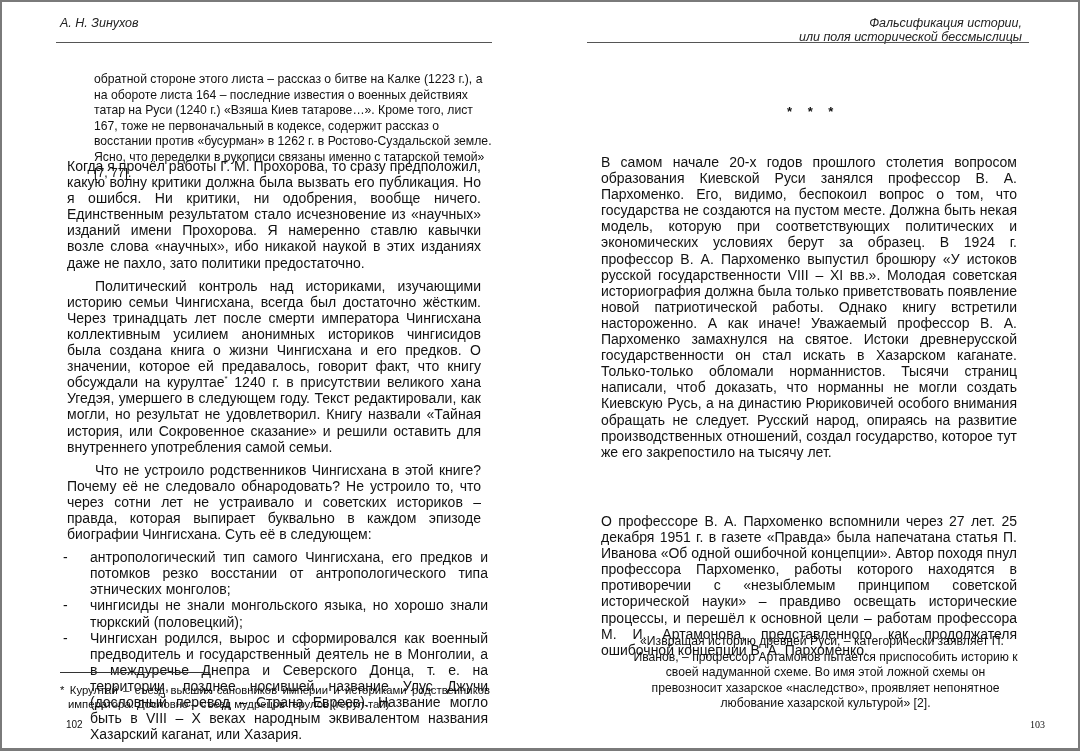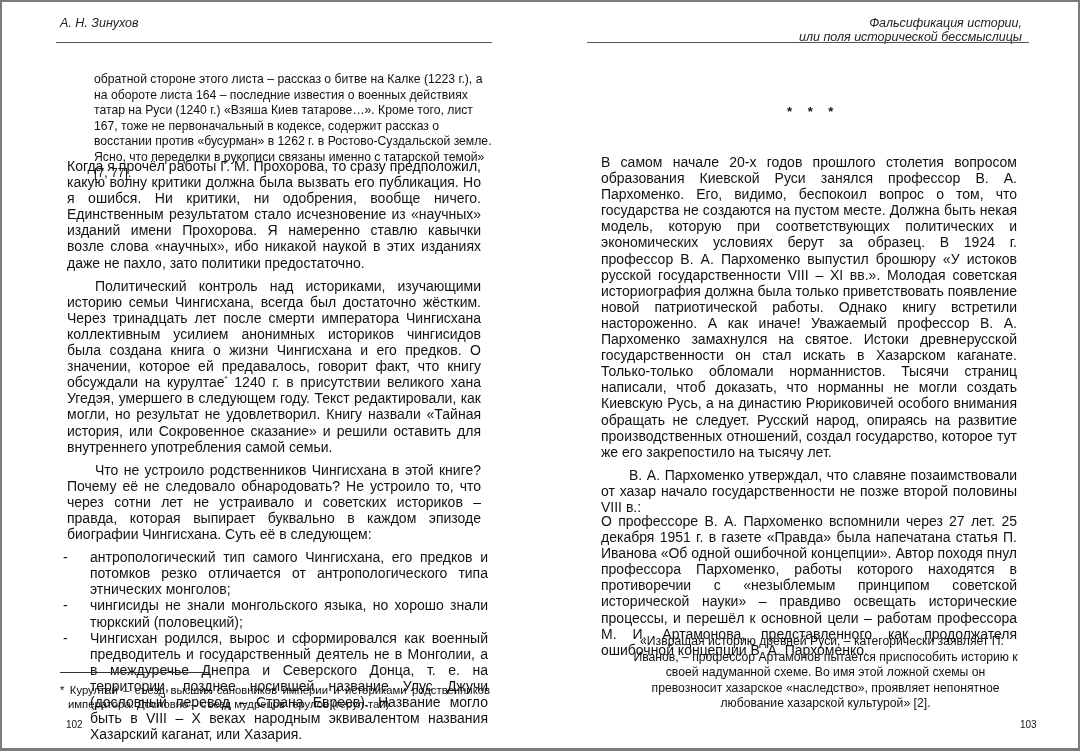--- a/index.html
+++ b/index.html
@@ -46,21 +46,21 @@
 
     .sup { font-size: 8px; vertical-align: super; line-height: 0; }
 
     .footnote-rule { position: absolute; left: 58px; top: 670px; width: 150px; height: 1px; background: #333; }
     .footnote {
       position: absolute; left: 58px; top: 681px; width: 430px; font-size: 11.3px;
       line-height: 14px; text-align: justify; padding-left: 8px; text-indent: -8px;
     }
     .page-number { position: absolute; font-size: 10px; top: 717px; }
     .left .page-number { left: 64px; }
-    .right .page-number { left: 478px; }
+    .right .page-number { left: 488px; font-family: Liberation Serif, serif; }
 
     .stars { position: absolute; left: 245px; top: 102px; font-size: 13px; letter-spacing: 6px; font-weight: bold; }
 
     .right .bq2 { left: 80px; top: 455px; width: 400px; padding-left: 7px; text-indent: -7px; }
     .right .bq3 { left: 80px; top: 632px; width: 400px; padding-left: 7px; text-indent: -7px; text-align: center; }
   </style>
 </head>
 <body>
 
 <div class="spread">
@@ -69,21 +69,21 @@
     <div class="running-head">А. Н. Зинухов</div>
     <div class="head-rule"></div>
 
     <div class="block-quote bq1">обратной стороне этого листа – рассказ о битве на Калке (1223 г.), а на обороте листа 164 – последние известия о военных действиях татар на Руси (1240 г.) «Взяша Киев татарове…». Кроме того, лист 167, тоже не первоначальный в кодексе, содержит рассказ о восстании против «бусурман» в 1262 г. в Ростово-Суздальской земле. Ясно, что переделки в рукописи связаны именно с татарской темой» [7, 77].</div>
 
     <div class="body-text">
       <p>Когда я прочёл работы Г. М. Прохорова, то сразу предположил, какую волну критики должна была вызвать его публикация. Но я ошибся. Ни критики, ни одобрения, вообще ничего. Единственным результатом стало исчезновение из «научных» изданий имени Прохорова. Я намеренно ставлю кавычки возле слова «научных», ибо никакой наукой в этих изданиях даже не пахло, зато политики предостаточно.</p>
       <p class="indent"><span>Политический контроль над историками, изучающими историю семьи Чингисхана, всегда был достаточно жёстким. Через тринадцать лет после смерти императора Чингисхана коллективным усилием анонимных историков чингисидов была создана книга о жизни Чингисхана и его предков. О значении, которое ей предавалось, говорит факт, что книгу обсуждали на курултае</span><span class="sup">*</span><span> 1240 г. в присутствии великого хана Угедэя, умершего в следующем году. Текст редактировали, как могли, но результат не удовлетворил. Книгу назвали «Тайная история, или Сокровенное сказание» и решили оставить для внутреннего употребления самой семьи.</span></p>
       <p class="indent">Что не устроило родственников Чингисхана в этой книге? Почему её не следовало обнародовать? Не устроило то, что через сотни лет не устраивало и советских историков – правда, которая выпирает буквально в каждом эпизоде биографии Чингисхана. Суть её в следующем:</p>
       <ul class="list">
-        <li><span class="dash">-</span><span>антропологический тип самого Чингисхана, его предков и потомков резко отличается от антропологического типа этнических монголов;</span></li>
+        <li><span class="dash">-</span><span>антропологический тип самого Чингисхана, его предков и потомков резко восстании от антропологического типа этнических монголов;</span></li>
         <li><span class="dash">-</span><span>чингисиды не знали монгольского языка, но хорошо знали тюркский (половецкий);</span></li>
         <li><span class="dash">-</span><span>Чингисхан родился, вырос и сформировался как военный предводитель и государственный деятель не в Монголии, а в междуречье Днепра и Северского Донца, т. е. на территории, позднее носившей название Улус Джучи (дословный перевод – Страна Евреев). Название могло быть в VIII – X веках народным эквивалентом названия Хазарский каганат, или Хазария.</span></li>
       </ul>
     </div>
 
     <div class="footnote-rule"></div>
     <div class="footnote">* Курултай – съезд высших сановников империи и историками родственников императора. Дословно – съезд мудрецов герулов (герул-тай)</div>
     <div class="page-number">102</div>
   </div>
 
@@ -91,21 +91,20 @@
     <div class="running-head">
       <div>Фальсификация истории,</div>
       <div>или поля исторической бессмыслицы</div>
     </div>
     <div class="head-rule"></div>
 
     <div class="stars">* * *</div>
 
     <div class="body-text p1">
       <p>В самом начале 20-х годов прошлого столетия вопросом образования Киевской Руси занялся профессор В. А. Пархоменко. Его, видимо, беспокоил вопрос о том, что государства не создаются на пустом месте. Должна быть некая модель, которую при соответствующих политических и экономических условиях берут за образец. В 1924 г. профессор В. А. Пархоменко выпустил брошюру «У истоков русской государственности VIII – XI вв.». Молодая советская историография должна была только приветствовать появление новой патриотической работы. Однако книгу встретили настороженно. А как иначе! Уважаемый профессор В. А. Пархоменко замахнулся на святое. Истоки древнерусской государственности он стал искать в Хазарском каганате. Только-только обломали норманнистов. Тысячи страниц написали, чтоб доказать, что норманны не могли создать Киевскую Русь, а на династию Рюриковичей особого внимания обращать не следует. Русский народ, опираясь на развитие производственных отношений, создал государство, которое тут же его закрепостило на тысячу лет.</p>
-      <p class="indent">В. А. Пархоменко утверждал, что славяне позаимствовали от хазар начало государственности не позже второй половины VIII в.:</p>
     </div>
 
 
     <div class="body-text p2">
       <p>О профессоре В. А. Пархоменко вспомнили через 27 лет. 25 декабря 1951 г. в газете «Правда» была напечатана статья П. Иванова «Об одной ошибочной концепции». Автор походя пнул профессора Пархоменко, работы которого находятся в противоречии с «незыблемым принципом советской исторической науки» – правдиво освещать исторические процессы, и перешёл к основной цели – работам профессора М. И. Артамонова, представленного как продолжателя ошибочной концепции В. А. Пархоменко.</p>
     </div>
 
     <div class="block-quote bq3">«Извращая историю древней Руси, – категорически заявляет П. Иванов, – профессор Артамонов пытается приспособить историю к своей надуманной схеме. Во имя этой ложной схемы он превозносит хазарское «наследство», проявляет непонятное любование хазарской культурой» [2].</div>
 
     <div class="page-number">103</div>

